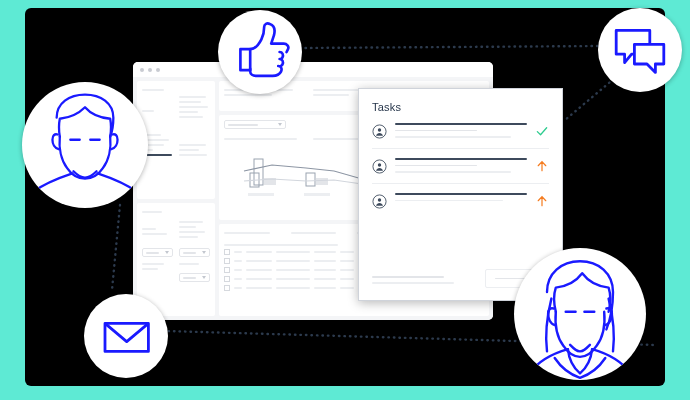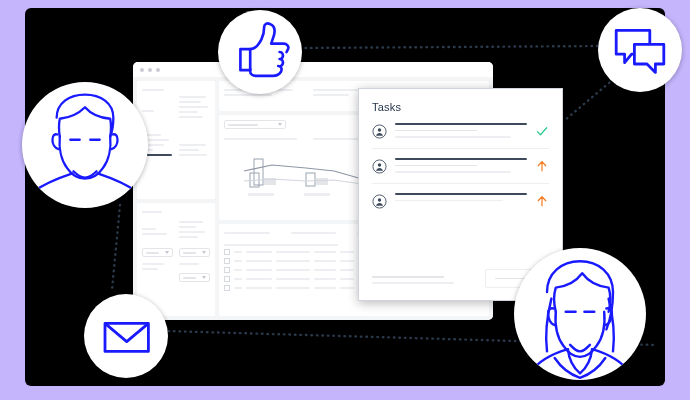--- a/index.html
+++ b/index.html
@@ -1,17 +1,17 @@
 <!DOCTYPE html>
 <html><head>
 <meta charset="utf-8">
 <style>
   html,body{margin:0;padding:0;background:#ffffff;}
   body{width:690px;height:400px;overflow:hidden;font-family:"Liberation Sans",sans-serif;}
-  #stage{position:relative;width:690px;height:400px;background:#c4b5fd;}
+  #stage{position:relative;width:690px;height:400px;background:#5eead4;}
 
   
   #canvas{position:absolute;left:25px;top:8px;width:640px;height:378px;background:#000000;border-radius:6px;overflow:hidden;}
 
   
   #links{position:absolute;left:0;top:0;width:690px;height:400px;}
 
   
   #browser{position:absolute;left:133px;top:62px;width:360px;height:258px;background:#ffffff;border-radius:5px;
            box-shadow:0 1px 4px rgba(0,0,0,.25);overflow:hidden;}

